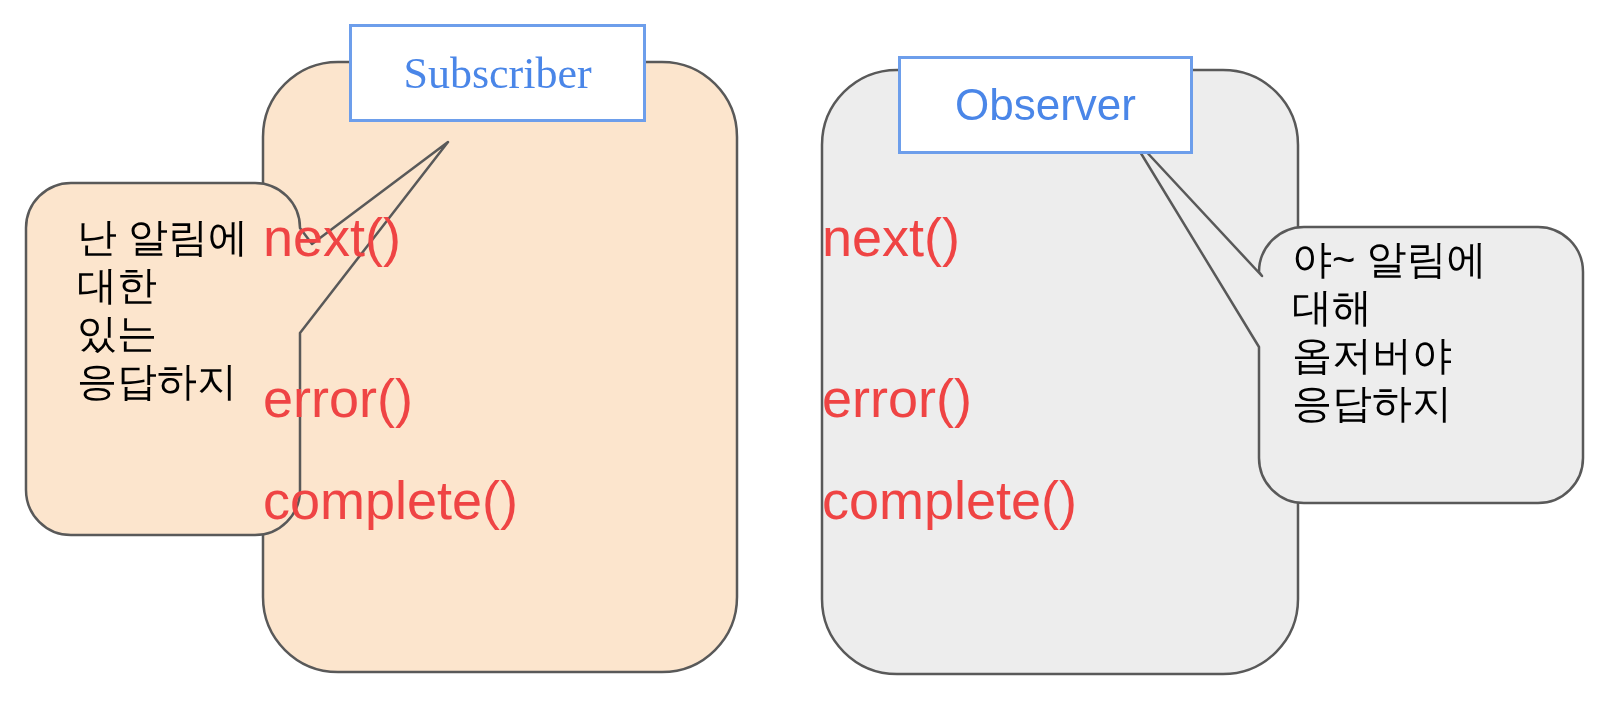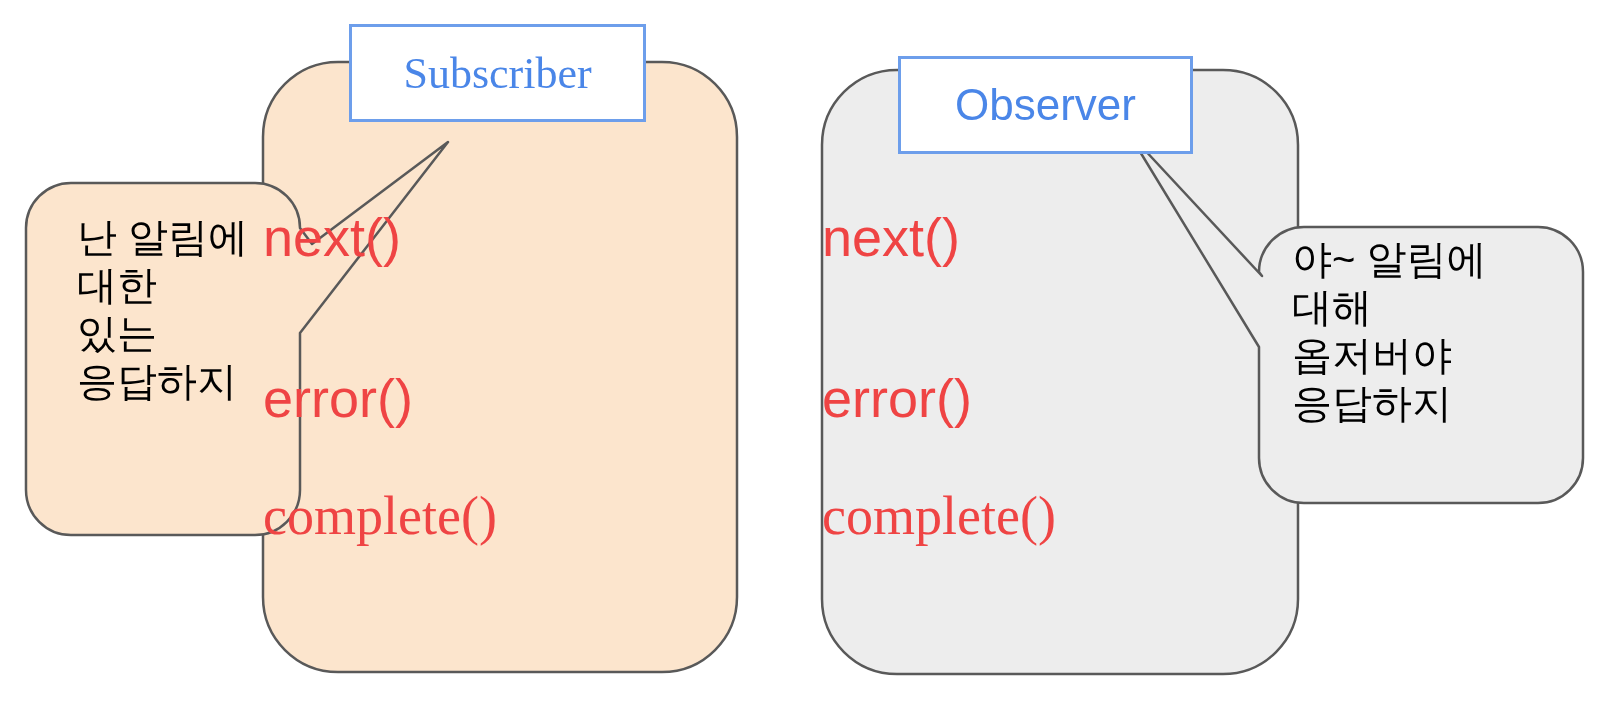--- a/index.html
+++ b/index.html
@@ -32,21 +32,21 @@
     text-align: left;
     font-size: 54px;
     line-height: 48px;
     color: #ef4444;
     z-index: 2;
   }
   .m-sub { left: 263px; width: 474px; }
   .m-obs { left: 822px; width: 476px; }
   .m-row1 { top: 213px; }
   .m-row2 { top: 346px; margin-top: 28px; }
-  .m-row3 { top: 492px; font-family: Liberation Serif, serif; }
+  .m-row3 { top: 476px; }
 
   .callout-text {
     position: absolute;
     font-size: 40px;
     line-height: 48px;
     color: #000000;
     z-index: 2;
     white-space: nowrap;
   }
   .callout-sub { left: 62px;   top: 213px; margin-left: 15px; }

